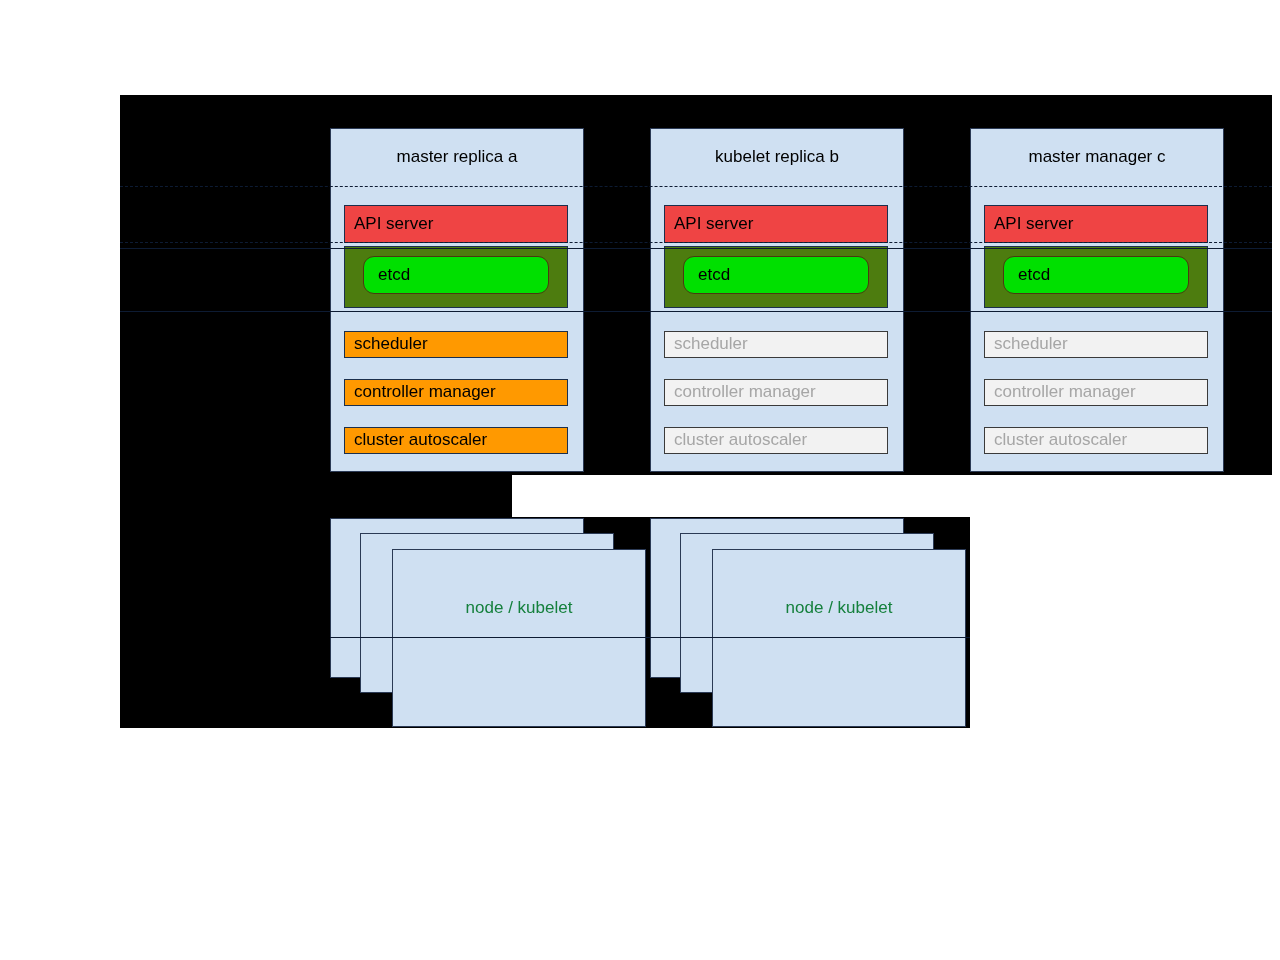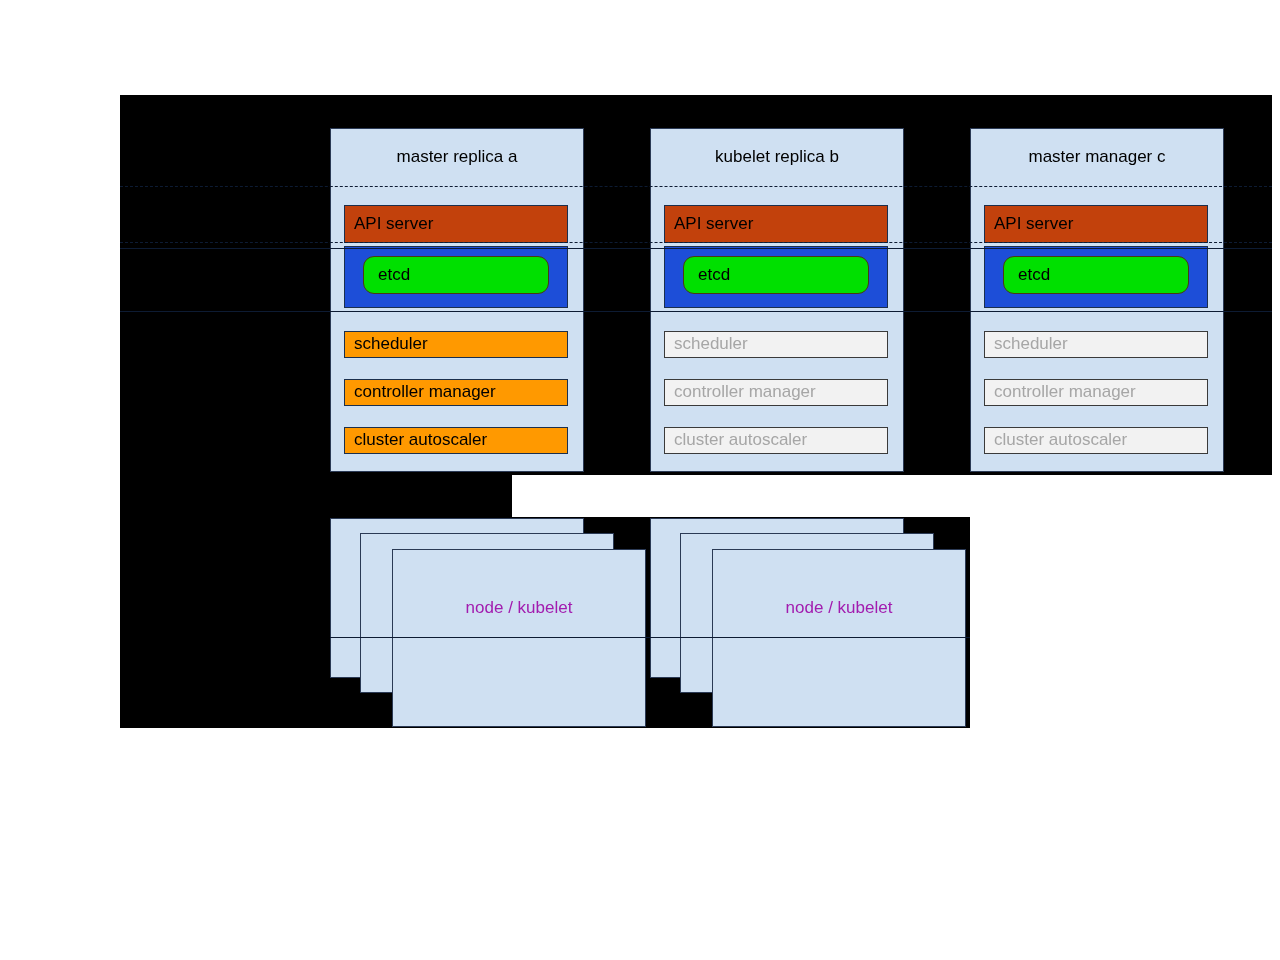--- a/index.html
+++ b/index.html
@@ -65,25 +65,25 @@
     border: 1px solid #1b2f4d;
     color: #000000;
   }
   .comp-inactive {
     background: #f2f2f2;
     border: 1px solid #3a3a3a;
     color: #a6a6a6;
   }
 
   .apiserver {
-    background: #c2410c;
+    background: #ef4444;
     border: 1px solid #1b2f4d;
   }
   .etcd-host {
-    background: #1d4ed8;
+    background: #4d7c0f;
     border: 1px solid #1b2f4d;
   }
   .etcd {
     position: absolute;
     box-sizing: border-box;
     background: #00e000;
     border: 1px solid #4a3a10;
     border-radius: 11px;
     display: flex;
     align-items: center;
@@ -105,21 +105,21 @@
     position: absolute;
     box-sizing: border-box;
     background: #cfe0f2;
     border: 1px solid #2b3a55;
   }
   .node-label {
     position: absolute;
     left: 0; right: 0;
     text-align: center;
     font-size: 17px;
-    color: #a21caf;
+    color: #15803d;
   }
 </style>
 </head>
 <body>
 
 <div id="canvas">
 
   <div class="backdrop" id="backdrop-top"></div>
   <div class="backdrop" id="backdrop-bot"></div>
   <div class="backdrop" id="backdrop-notch"></div>

